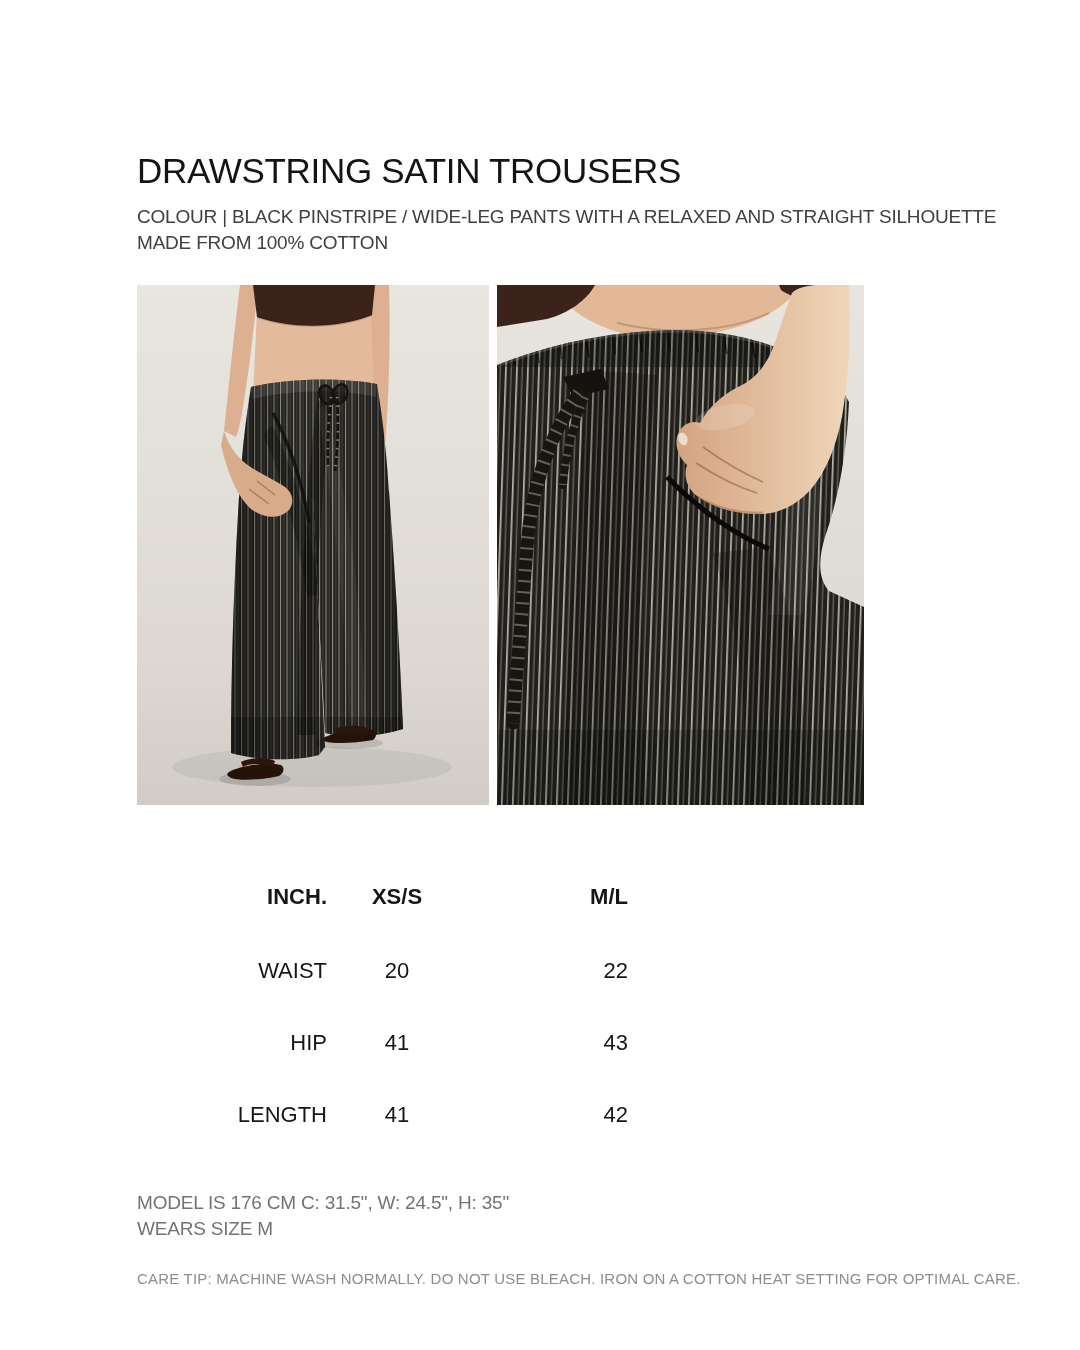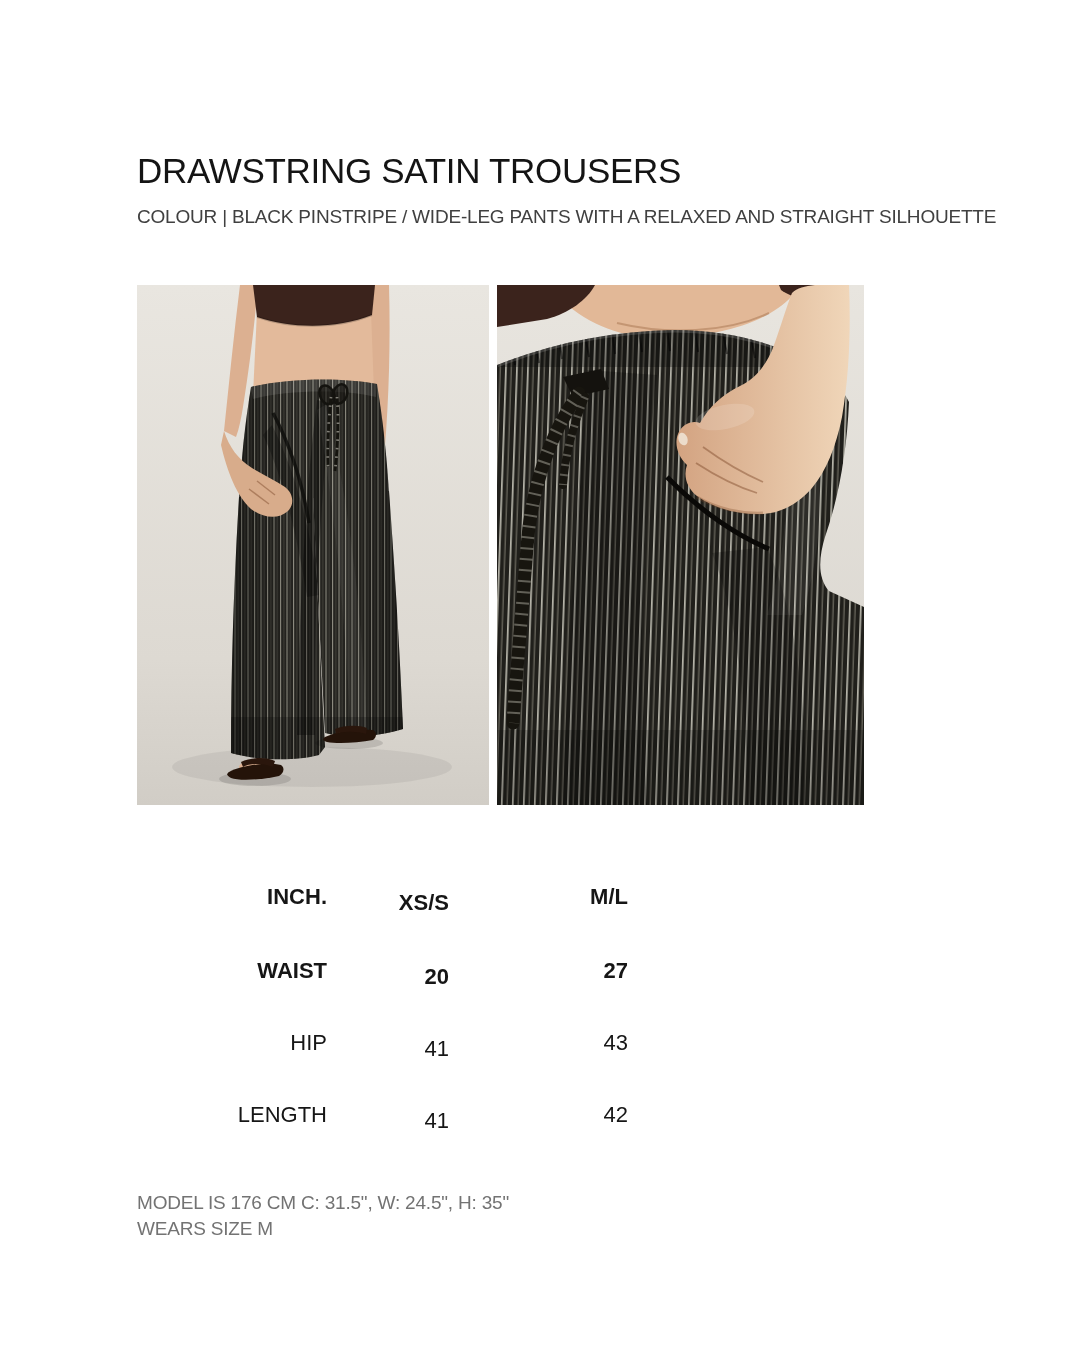--- a/index.html
+++ b/index.html
@@ -10,40 +10,41 @@
   .desc{position:absolute;left:137px;top:180px;font-size:19px;line-height:26px;
         letter-spacing:-0.2px;color:#404040;margin-top:24px;}
   .desc div{white-space:nowrap;}
   .photo{position:absolute;top:285px;overflow:hidden;}
   .photo svg{display:block;}
   .photo-left{left:137px;width:352px;height:520px;}
   .photo-right{left:497px;width:367px;height:520px;}
   .size-table{position:absolute;left:137px;top:884px;width:560px;height:250px;
               font-size:22px;color:#161616;}
   .t-row{position:absolute;left:0;width:100%;height:28px;}
-  .r0{top:0;} .r1{top:74px;font-weight:bold;} .r2{top:146px;} .r3{top:218px;}
+  .r0{top:0;} .r1{top:74px;} .r2{top:146px;} .r3{top:218px;}
   .cell{position:absolute;top:0;white-space:nowrap;}
   .c1{left:0;width:190px;text-align:right;}
-  .c2{left:208px;width:104px;text-align:right;margin-top:6px;}
+  .c2{left:208px;width:104px;text-align:center;}
   .c3{left:387px;width:104px;text-align:right;}
   .t-head .cell{font-weight:700;}
   .model-info{position:absolute;left:137px;top:1190px;font-size:19px;line-height:26px;
               letter-spacing:-0.2px;color:#737373;}
   .care-tip{position:absolute;left:137px;top:1255px;font-size:15px;letter-spacing:0.2px;
             color:#8d8d8d;white-space:nowrap;}
 </style>
 </head>
 <body>
 
 <div class="page">
 
   <h1 class="title">DRAWSTRING SATIN TROUSERS</h1>
 
   <div class="desc">
     <div>COLOUR | BLACK PINSTRIPE / WIDE-LEG PANTS WITH A RELAXED AND STRAIGHT SILHOUETTE</div>
+    <div>MADE FROM 100% COTTON</div>
   </div>
 
   <figure class="photo photo-left" role="img" style="margin:0;" aria-label="Model from chest down wearing black pinstripe wide-leg drawstring trousers with brown cropped top and black sandals">
     <svg width="352" height="520" viewBox="0 0 352 520" xmlns="http://www.w3.org/2000/svg">
       <defs>
         <linearGradient id="bgL" x1="0" y1="0" x2="0" y2="1">
           <stop offset="0" stop-color="#e9e6e0"></stop>
             <stop offset="0.72" stop-color="#ddd9d2"></stop>
             <stop offset="1" stop-color="#d1cdc6"></stop>
         </linearGradient>
@@ -183,33 +184,34 @@
 
   <section class="size-table">
     <div class="t-row t-head r0">
       <span class="cell c1">INCH.</span>
       <span class="cell c2">XS/S</span>
       <span class="cell c3">M/L</span>
     </div>
     <div class="t-row r1">
       <span class="cell c1">WAIST</span>
       <span class="cell c2">20</span>
-      <span class="cell c3">27</span>
+      <span class="cell c3">22</span>
     </div>
     <div class="t-row r2">
       <span class="cell c1">HIP</span>
       <span class="cell c2">41</span>
       <span class="cell c3">43</span>
     </div>
     <div class="t-row r3">
       <span class="cell c1">LENGTH</span>
       <span class="cell c2">41</span>
       <span class="cell c3">42</span>
     </div>
   </section>
 
   <section class="model-info">
     <div>MODEL IS 176 CM C: 31.5", W: 24.5", H: 35"</div>
     <div>WEARS SIZE M</div>
   </section>
 
+  <p class="care-tip">CARE TIP: MACHINE WASH NORMALLY. DO NOT USE BLEACH. IRON ON A COTTON HEAT SETTING FOR OPTIMAL CARE.</p>
 
 </div>
 
 </body></html>

